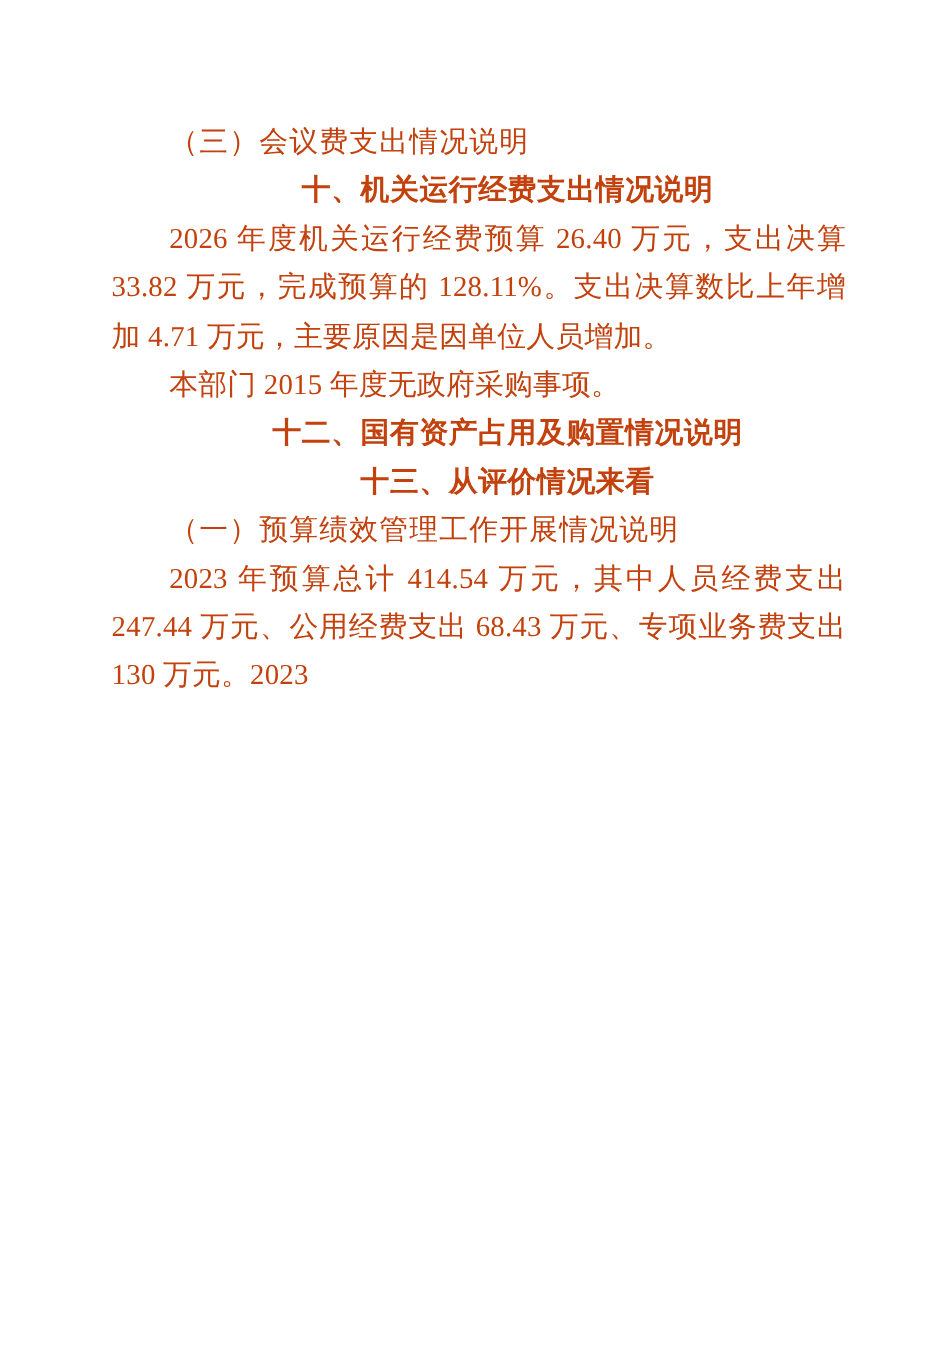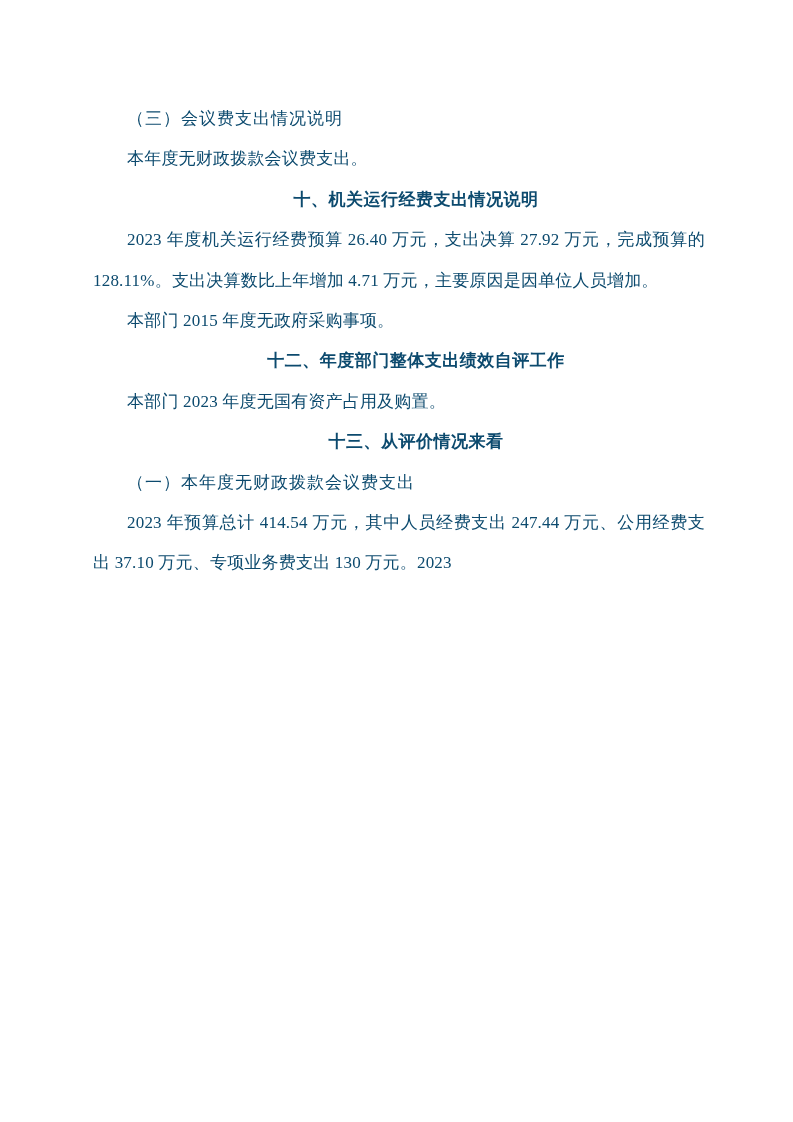--- a/index.html
+++ b/index.html
@@ -18,49 +18,47 @@
   .content {
     position: absolute;
     left: 93px;
     top: 99px;
     width: 612px;
   }
   .para {
     margin: 0;
     padding: 0;
     font-family: "Liberation Serif", "DejaVu Serif", serif;
-    font-size: 17px;
+    font-size: 24px;
     line-height: 40.4px;
     text-align: justify;
     text-indent: 2em;
     letter-spacing: 0.2px;
-    color: #0c4a6e;
+    color: #c2410c;
   }
   .para.heading {
     font-family: "Liberation Sans", "DejaVu Sans", sans-serif;
     font-weight: bold;
     text-align: center;
     letter-spacing: 0.5px;
   }
   .para.subheading {
     font-family: "Liberation Serif", "DejaVu Serif", serif;
     font-weight: normal;
     text-align: left;
     letter-spacing: 1px;
   }
 </style>
 </head>
 <body>
 
 <div class="page">
   <div class="content">
     <p class="para subheading">（三）会议费支出情况说明</p>
-    <p class="para">本年度无财政拨款会议费支出。</p>
     <p class="para heading">十、机关运行经费支出情况说明</p>
-    <p class="para">2023 年度机关运行经费预算 26.40 万元，支出决算 27.92 万元，完成预算的 128.11%。支出决算数比上年增加 4.71 万元，主要原因是因单位人员增加。</p>
+    <p class="para">2026 年度机关运行经费预算 26.40 万元，支出决算 33.82 万元，完成预算的 128.11%。支出决算数比上年增加 4.71 万元，主要原因是因单位人员增加。</p>
     <p class="para">本部门 2015 年度无政府采购事项。</p>
-    <p class="para heading">十二、年度部门整体支出绩效自评工作</p>
-    <p class="para">本部门 2023 年度无国有资产占用及购置。</p>
+    <p class="para heading">十二、国有资产占用及购置情况说明</p>
     <p class="para heading">十三、从评价情况来看</p>
-    <p class="para subheading">（一）本年度无财政拨款会议费支出</p>
-    <p class="para">2023 年预算总计 414.54 万元，其中人员经费支出 247.44 万元、公用经费支出 37.10 万元、专项业务费支出 130 万元。2023</p>
+    <p class="para subheading">（一）预算绩效管理工作开展情况说明</p>
+    <p class="para">2023 年预算总计 414.54 万元，其中人员经费支出 247.44 万元、公用经费支出 68.43 万元、专项业务费支出 130 万元。2023</p>
   </div>
 </div>
 
 </body></html>

